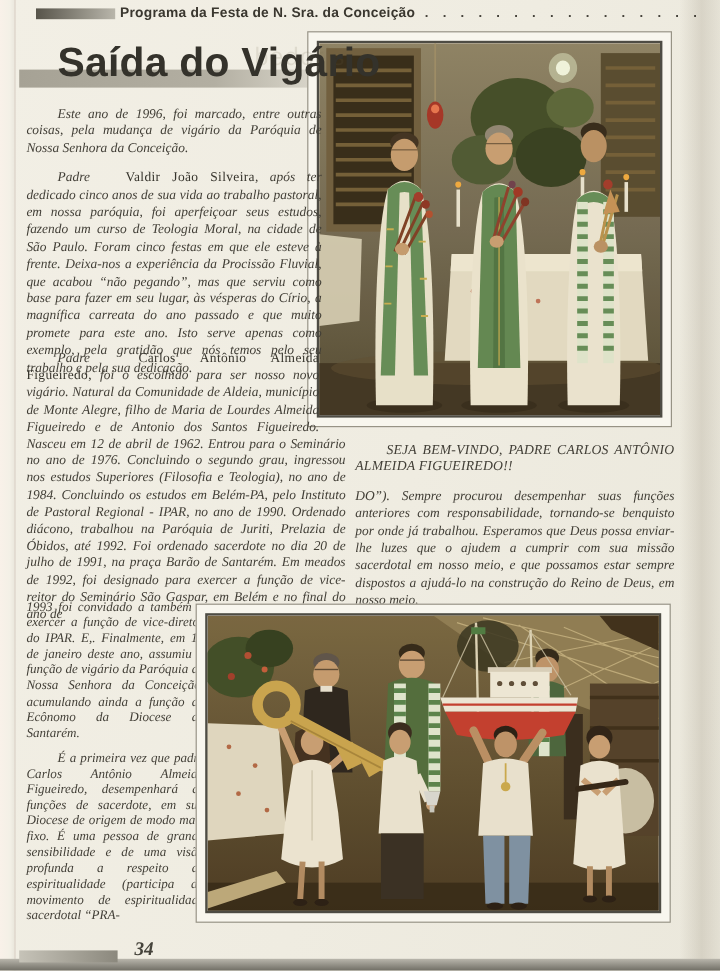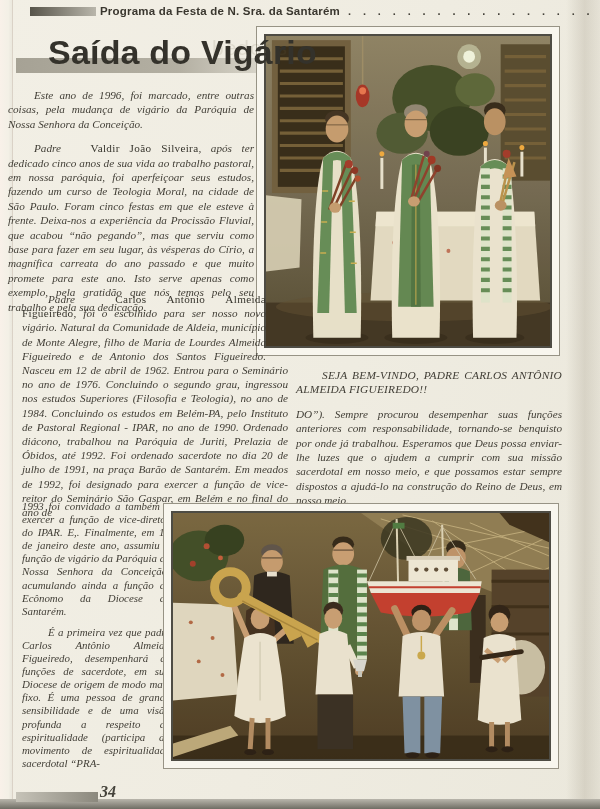--- a/index.html
+++ b/index.html
@@ -31,52 +31,52 @@
         color:#34322b;letter-spacing:.2px;line-height:1.1;}
   .ghost{position:absolute;left:212px;top:36px;z-index:1;
         font-family:"Liberation Sans",sans-serif;font-size:21px;font-weight:normal;
         color:#6f6448;opacity:.13;letter-spacing:1px;}
   
   .body{margin:0 0 10px;font-size:11.2px;line-height:14.4px;color:#413e36;
         text-align:justify;font-style:italic;}
   .indent{text-indent:26px;}
   .noindent{text-indent:0;}
   b.name{font-style:normal;font-weight:normal;letter-spacing:.3px;color:#36342c;margin-left:20px;}
-  .colA{position:absolute;left:8px;top:88px;width:246px;}
+  .colA{position:absolute;left:22px;top:88px;width:246px;}
   .colB{position:absolute;left:22px;top:292px;width:266px;}
   .colB .body{line-height:14.2px;margin:0;}
   .cut{float:right;width:22px;height:62px;}
   .colC{position:absolute;left:22px;top:500px;width:148px;}
   .colC .body{font-size:10.9px;line-height:13.1px;margin-bottom:8px;}
   .colR{position:absolute;left:296px;top:366px;width:266px;}
   .welcome{margin-top:2px;text-indent:26px;font-size:11.4px;letter-spacing:.2px;}
   
   .photo{position:absolute;background:#f8f6ee;padding:7px;border:1px solid #979385;}
   .photo .inner{border:2px solid #4e4c44;line-height:0;}
   .photo1{left:256px;top:26px;}
   .photo2{left:163px;top:503px;}
   svg{display:block;}
   
   .fbar{position:absolute;left:16px;top:792px;width:82px;height:10px;
         background:linear-gradient(to right,#c6c3b8,#8b887d);}
-  .pagenum{position:absolute;left:100px;top:783px;font-size:16px;font-weight:bold;
+  .pagenum{position:absolute;left:112px;top:783px;font-size:16px;font-weight:bold;
         font-style:italic;color:#45433b;}
 </style>
 </head>
 <body>
 
 <div class="page">
 
   <div class="edge-left"></div>
   <div class="edge-right"></div>
   <div class="edge-bottom"></div>
 
   <header class="pageheader">
     <span class="hbar"></span>
-    <span class="htitle">Programa da Festa de N. Sra. da Santarém</span>
+    <span class="htitle">Programa da Festa de N. Sra. da Conceição</span>
     <span class="hdots">. . . . . . . . . . . . . . . . . . . . . . . . . .</span>
   </header>
 
   <div class="titlebar"></div>
   <h1 class="articletitle">Saída do Vigário</h1>
   <span class="ghost">bedoris</span>
 
   <figure class="photo photo1" style="margin:0">
     <div class="inner">
       <svg width="284" height="310" viewBox="0 0 288 300" preserveAspectRatio="none">

